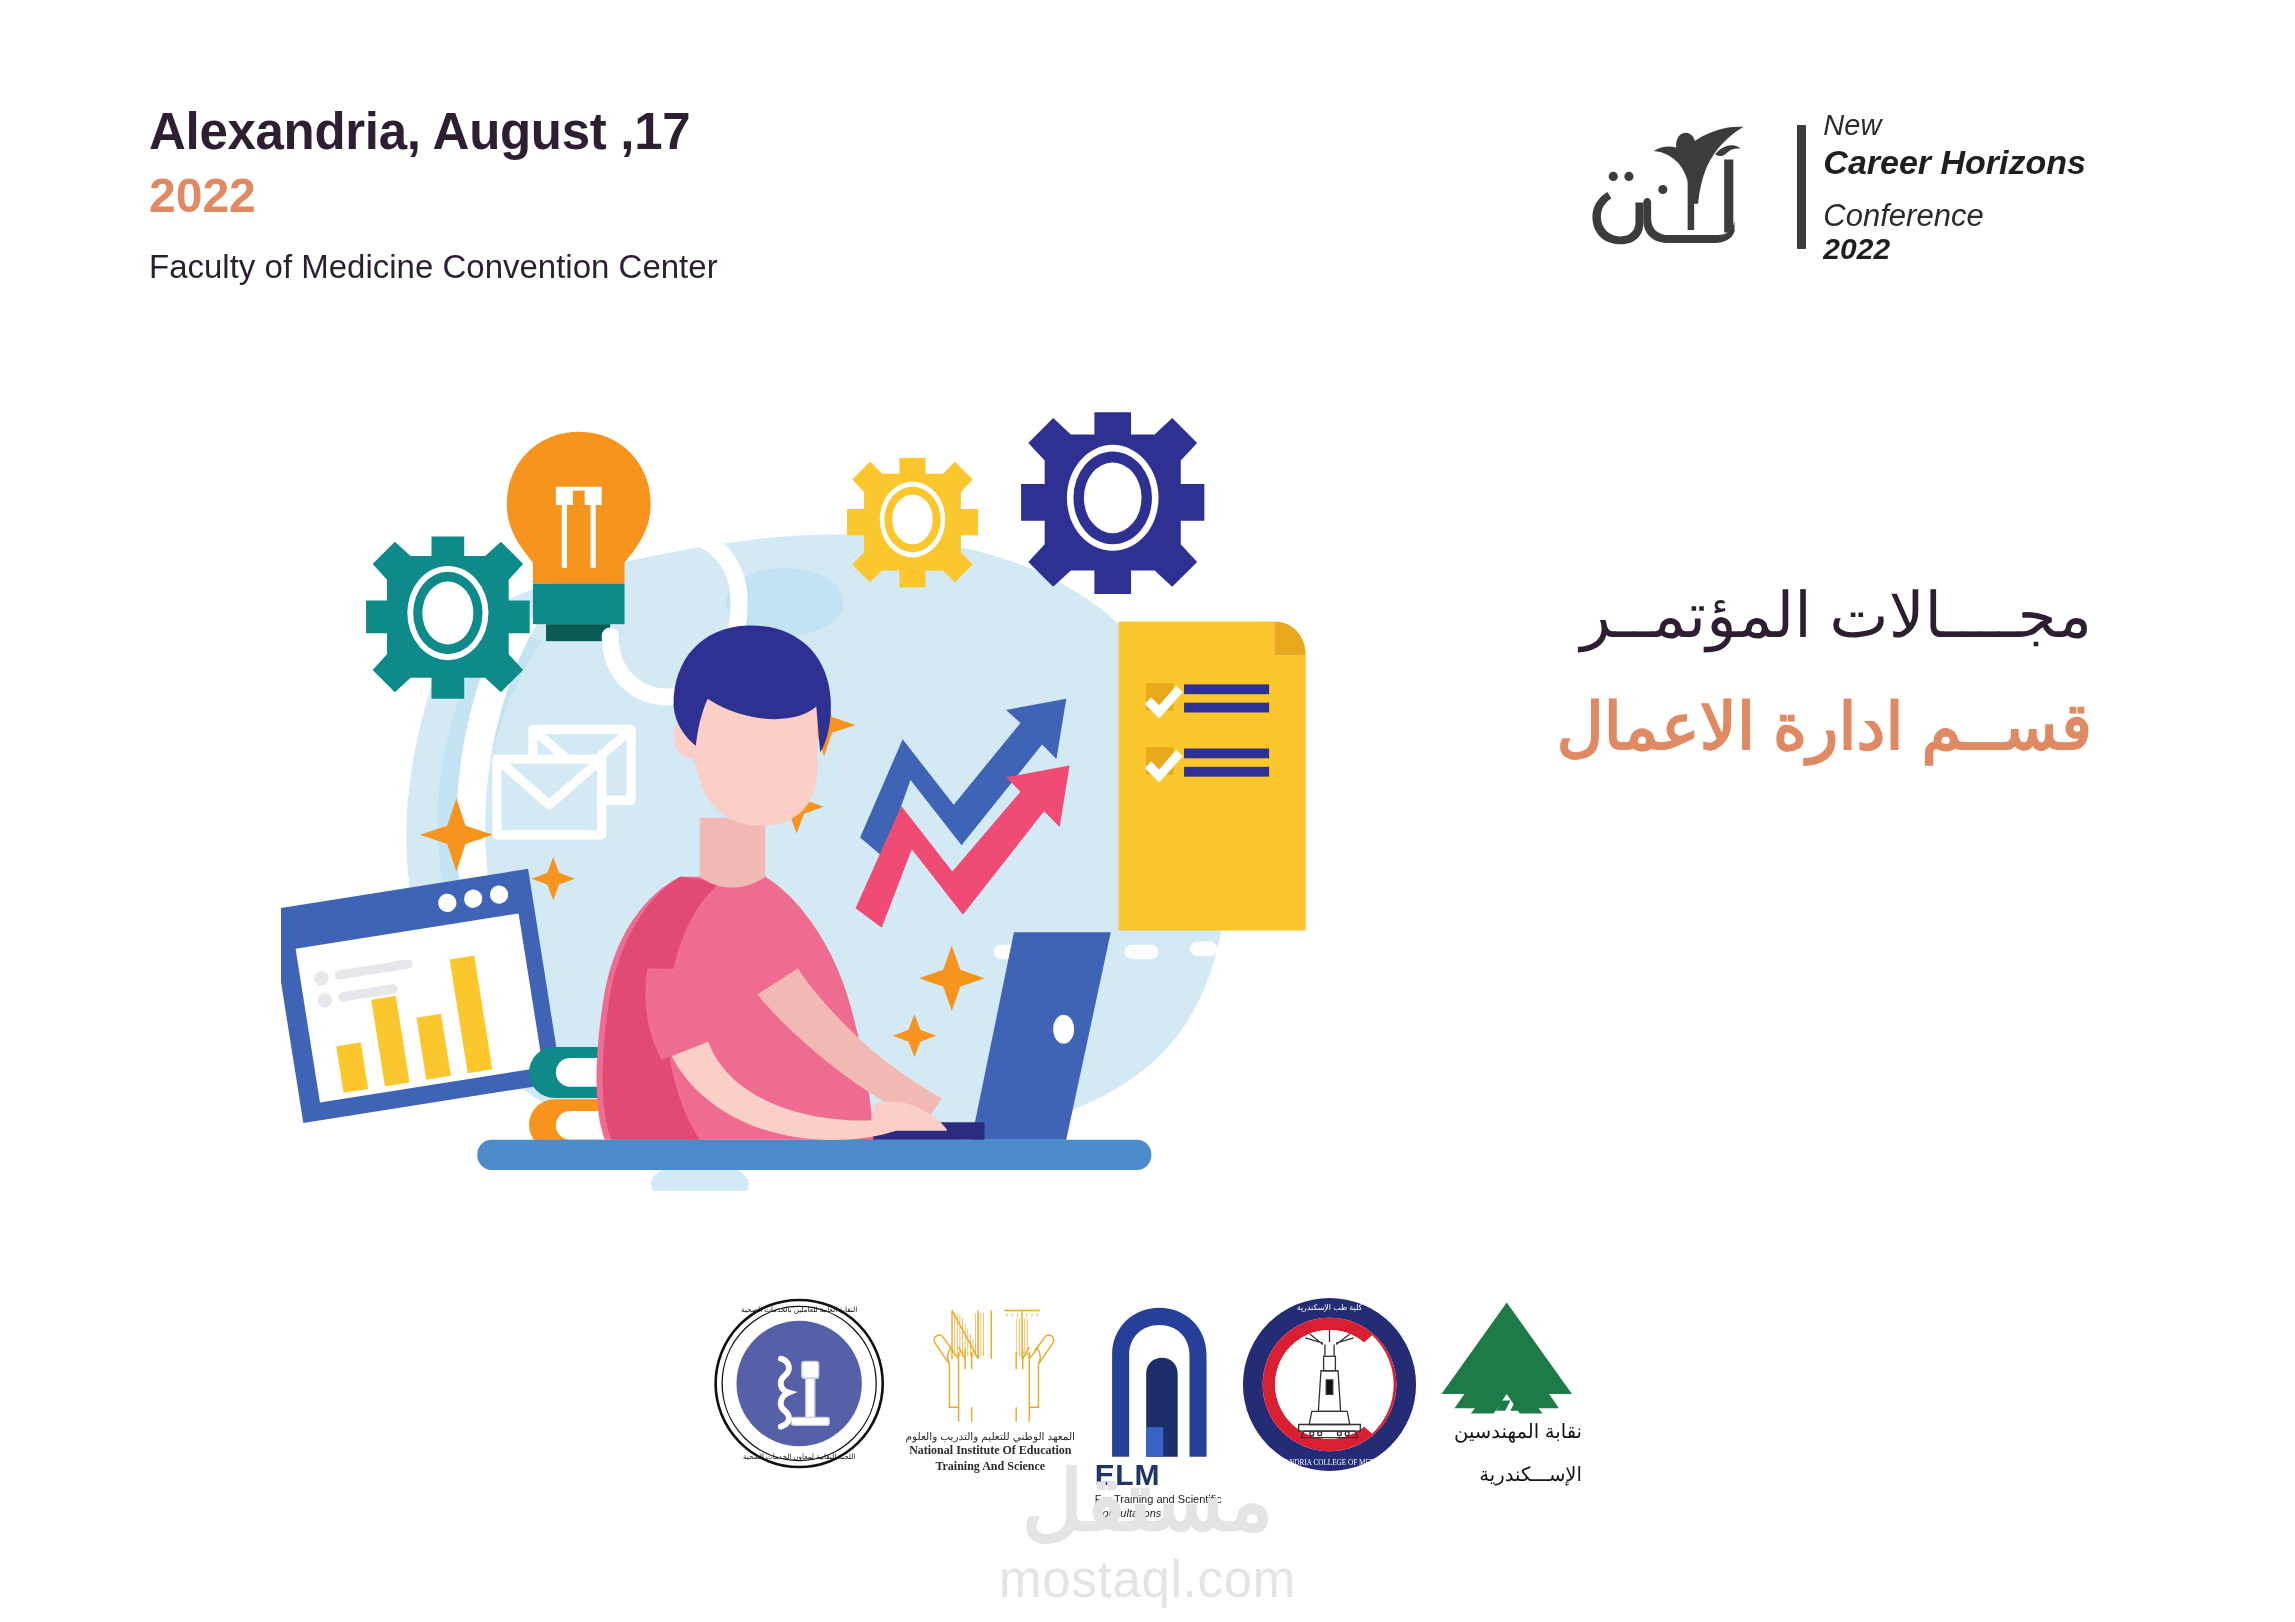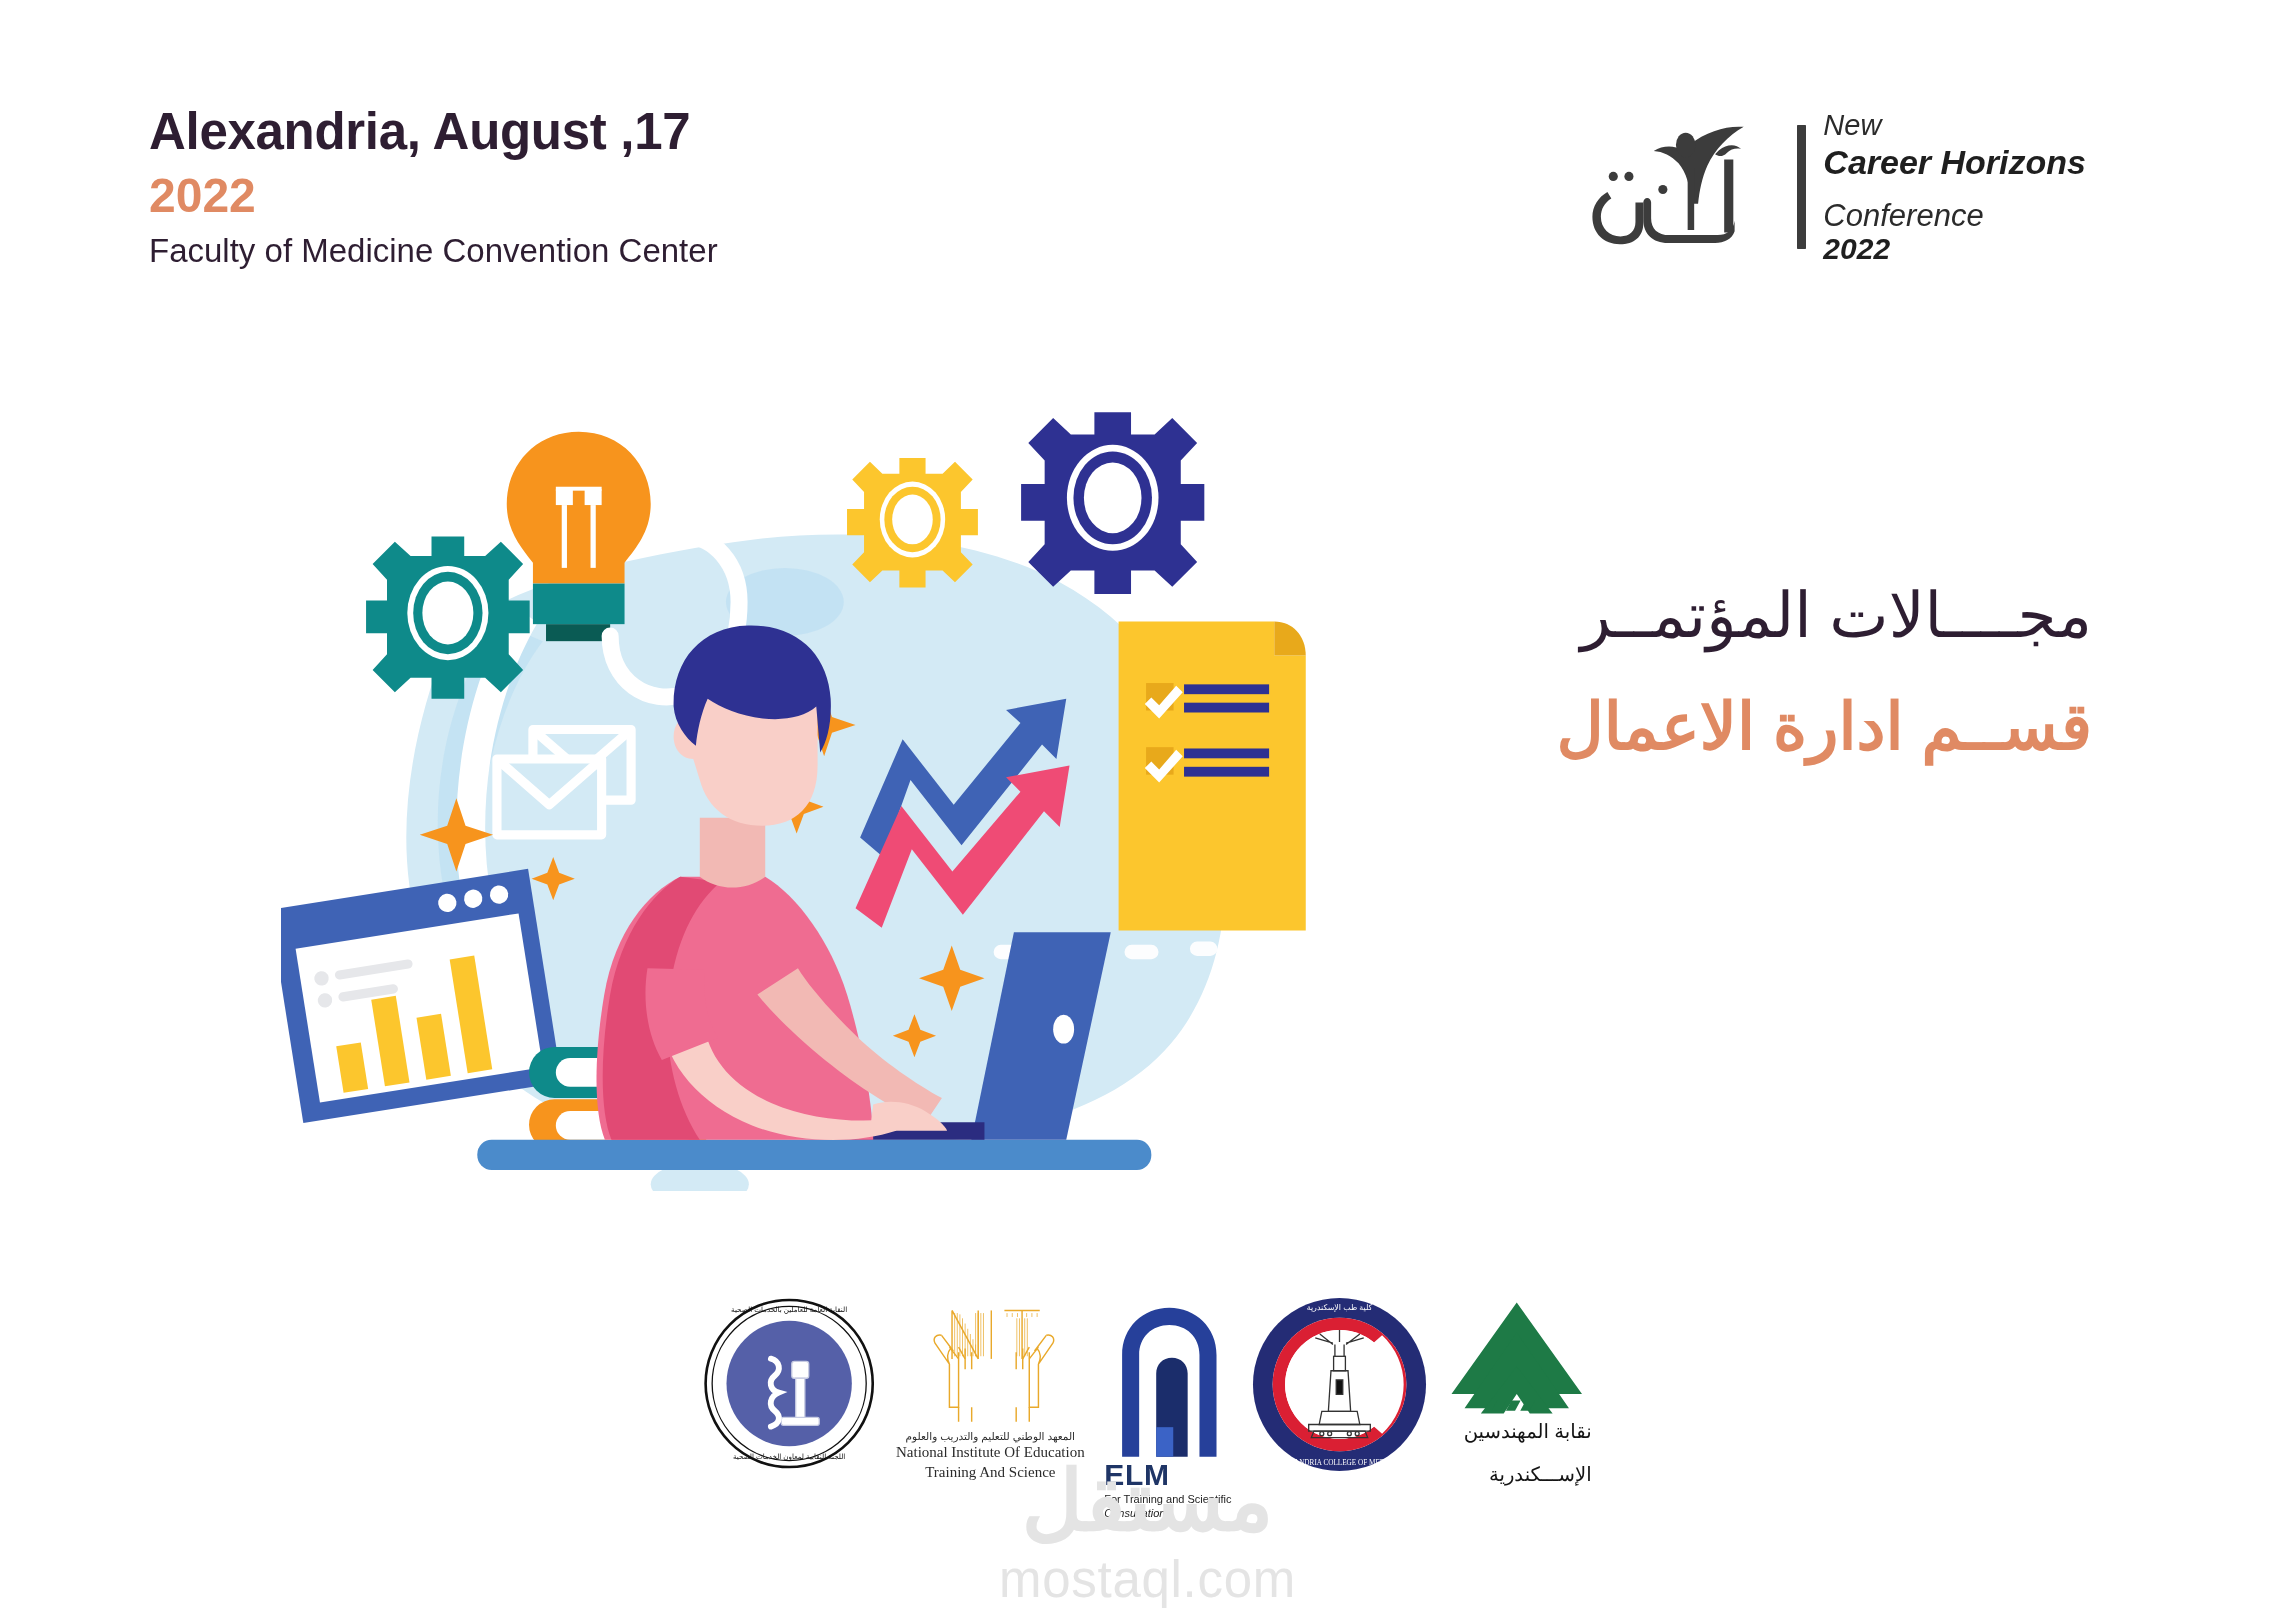--- a/index.html
+++ b/index.html
@@ -19,21 +19,21 @@
   .event-line1{
     font-size:51px;font-weight:700;letter-spacing:-0.3px;
     color:#2E1E32;line-height:1.06;white-space:nowrap;
   }
   .event-year{
     font-size:48px;font-weight:700;color:#E08A63;
     line-height:1.2;margin-top:7.9px;
   }
   .event-venue{
     font-size:33px;font-weight:400;color:#2E1E32;
-    line-height:1.2;margin-top:6px;white-space:nowrap;
+    line-height:1.2;margin-top:22px;white-space:nowrap;
   }
 
   
   .conf-logo{
     position:absolute;right:209px;top:111px;
     display:flex;align-items:center;gap:0px;font-style:italic;
   }
   .logo-mark{width:216px;height:137px;position:relative;}
   .logo-mark svg{width:100%;height:100%;display:block;}
   .logo-rule{width:9.2px;height:124px;background:#3C3C3C;margin:0 17px 0 2.6px;border-radius:0.7px;}
@@ -62,21 +62,21 @@
   .illustration svg{width:100%;height:100%;display:block;}
 
   
   .sponsors{
     position:absolute;left:0;top:1296px;width:100%;
     display:flex;justify-content:center;align-items:flex-start;gap:19.6px;
   }
   .sponsor{position:relative;display:flex;flex-direction:column;align-items:center;}
   .sponsor svg{display:block;}
   .sp-cap-ar{font-size:10.5px;color:#2b2b2b;direction:rtl;margin-top:2.6px;text-align:center;}
-  .sp-cap-en{font-family:"Liberation Serif",serif;font-size:15px;color:#2b2b2b;text-align:right;line-height:1.35;}
+  .sp-cap-en{font-family:"Liberation Serif",serif;font-size:12px;color:#2b2b2b;text-align:right;line-height:1.35;font-weight:bold;}
   .elm-text{display:flex;flex-direction:column;justify-content:center;}
   .elm-title{font-size:30px;font-weight:700;color:#1F3566;letter-spacing:0.7px;line-height:1;}
   .elm-sub{font-size:11px;font-weight:400;color:#222;line-height:1.25;margin-top:3px;max-width:137px;}
   .sp-row{display:flex;align-items:center;}
   .eng-text{display:flex;flex-direction:column;justify-content:flex-end;direction:rtl;}
   .eng-l1{font-size:19.6px;color:#141414;font-weight:500;white-space:nowrap;}
   .eng-l2{font-size:19.6px;color:#141414;font-weight:500;margin-top:19.6px;white-space:nowrap;}
 
   
   .watermark{

